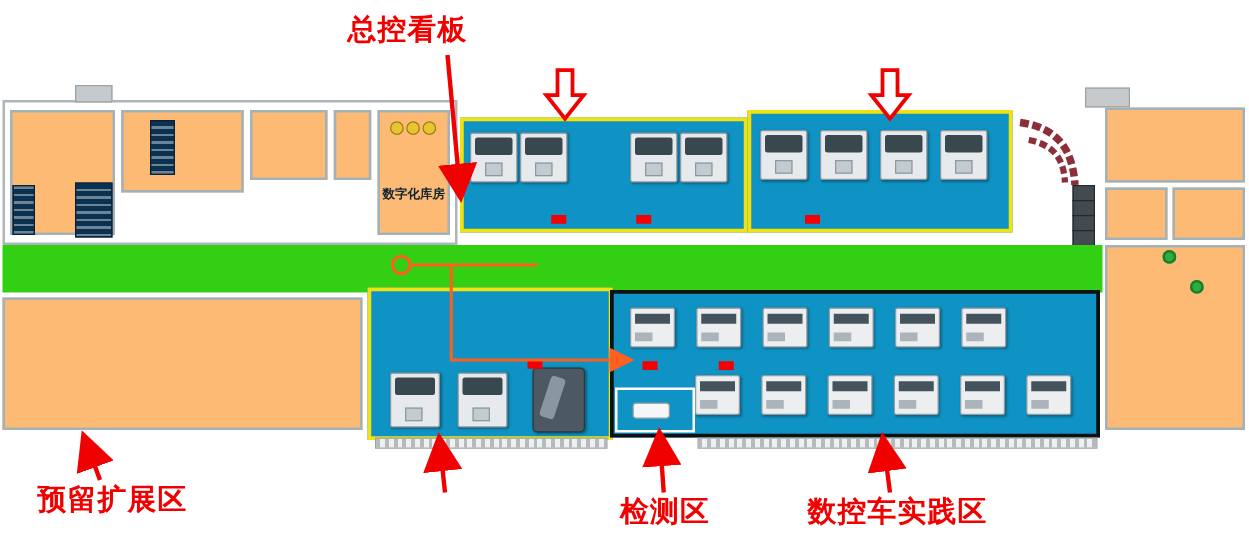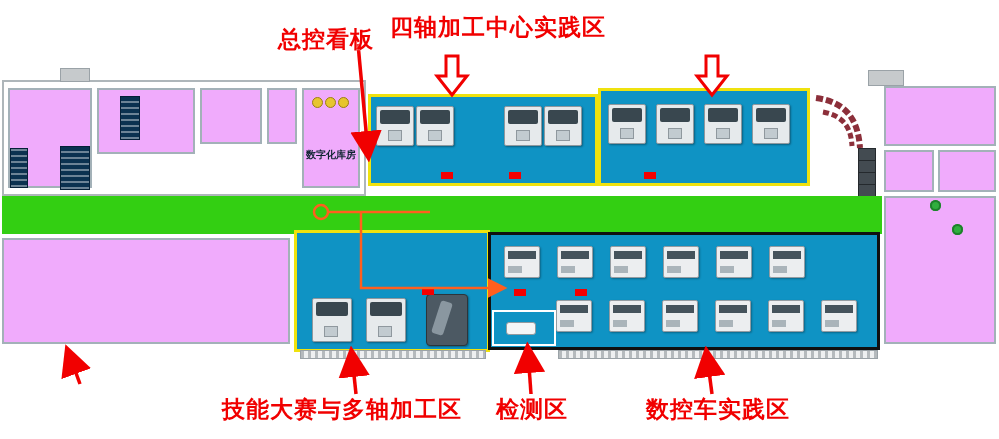--- a/index.html
+++ b/index.html
@@ -1,18 +1,18 @@
 <!DOCTYPE html>
 <html><head>
 <meta charset="utf-8">
 <style>
   html,body{margin:0;padding:0;background:#fff;}
   .plan{position:relative;width:999px;height:439px;background:#ffffff;overflow:hidden;
         font-family:"Liberation Sans","DejaVu Sans",sans-serif;}
-  .room{position:absolute;background:#f0abfc;border:2px solid #a3b1b8;box-sizing:border-box;}
+  .room{position:absolute;background:#fdba74;border:2px solid #a3b1b8;box-sizing:border-box;}
   .cluster{position:absolute;background:#ffffff;border:2px solid #aeb6ba;box-sizing:border-box;}
   .zone{position:absolute;background:#0f93c4;box-sizing:border-box;}
   .zone.yellow{border:3px solid #efe20e;}
   .zone.black{border:3px solid #101010;}
   .corridor{position:absolute;background:#33cf12;}
   .machine{position:absolute;width:36px;height:38px;background:#e6eaec;border:1px solid #8f989e;
            border-radius:2px;box-shadow:1px 1px 2px rgba(0,0,0,.35);}
   .machine::before{content:"";position:absolute;left:3px;top:3px;right:3px;height:14px;background:#39474f;border-radius:2px;}
   .machine::after{content:"";position:absolute;left:11px;bottom:4px;width:12px;height:9px;background:#c2cbd0;border:1px solid #8f989e;}
   .machine.lg{width:38px;height:42px;}
@@ -151,19 +151,18 @@
     <line x1="358" y1="44" x2="368" y2="152" stroke="#f10000" stroke-width="3.5" marker-end="url(#mRed)"></line>
     <line x1="80" y1="384" x2="69" y2="354" stroke="#f10000" stroke-width="3.5" marker-end="url(#mRed)"></line>
     <line x1="356" y1="394" x2="352" y2="356" stroke="#f10000" stroke-width="3.5" marker-end="url(#mRed)"></line>
     <line x1="531" y1="394" x2="528" y2="352" stroke="#f10000" stroke-width="3.5" marker-end="url(#mRed)"></line>
     <line x1="712" y1="394" x2="707" y2="356" stroke="#f10000" stroke-width="3.5" marker-end="url(#mRed)"></line>
 
     <polygon points="446,56 458,56 458,76 467,76 452,95 437,76 446,76" fill="#ffffff" stroke="#f10000" stroke-width="3"></polygon>
     <polygon points="706,56 718,56 718,76 727,76 712,95 697,76 706,76" fill="#ffffff" stroke="#f10000" stroke-width="3"></polygon>
   </svg>
 
-  <span class="lbl big" style="left:278px;top:24px">总控看板</span>
-  <span class="lbl big" style="left:390px;top:12px">四轴加工中心实践区</span>
-  <span class="lbl big" style="left:222px;top:394px">技能大赛与多轴加工区</span>
+  <span class="lbl big" style="left:278px;top:8px">总控看板</span>
+  <span class="lbl big" style="left:30px;top:384px">预留扩展区</span>
   <span class="lbl big" style="left:496px;top:394px">检测区</span>
   <span class="lbl big" style="left:646px;top:394px">数控车实践区</span>
 
 </div>
 
 </body></html>

